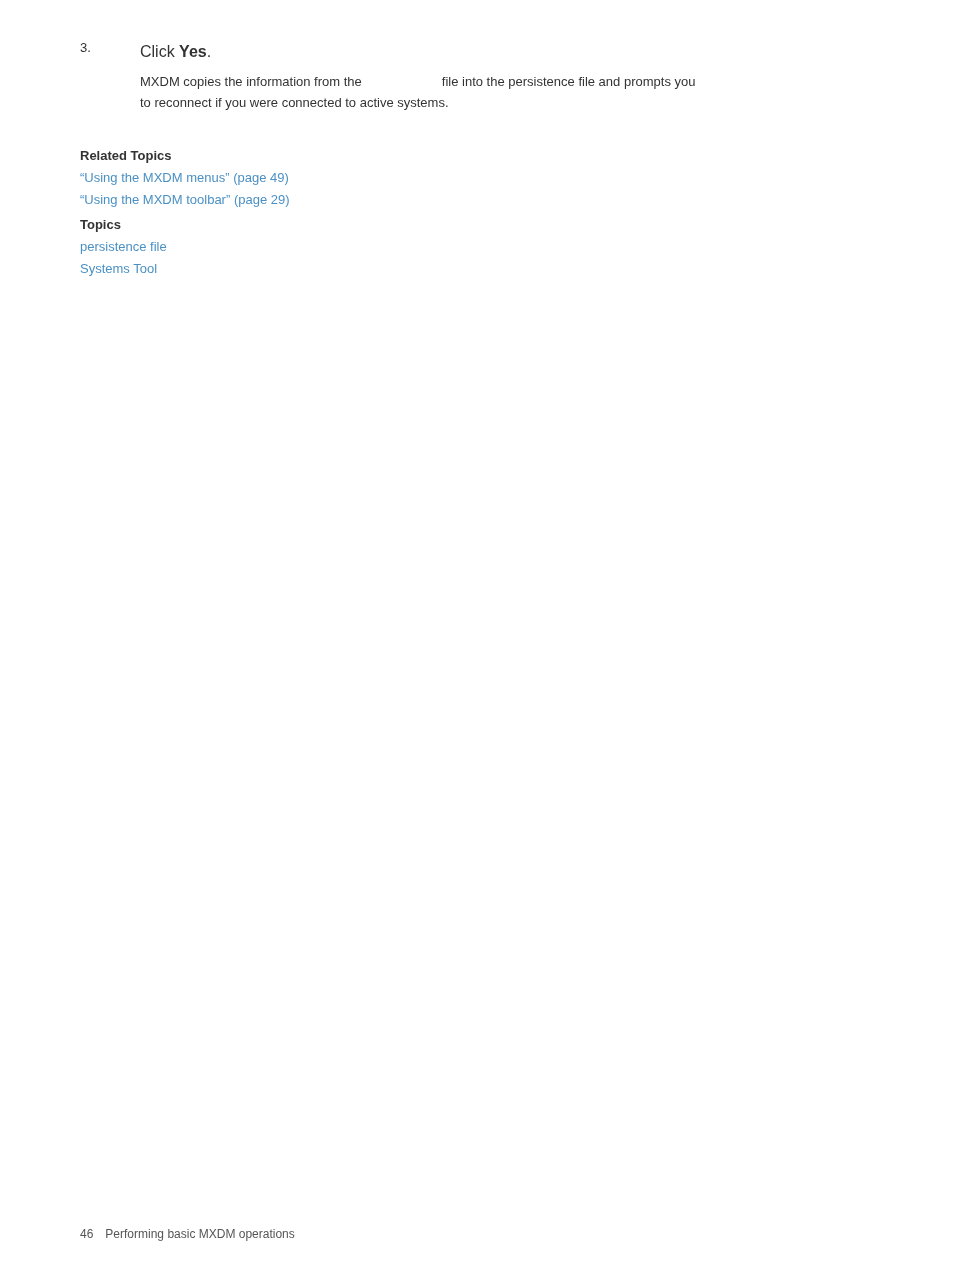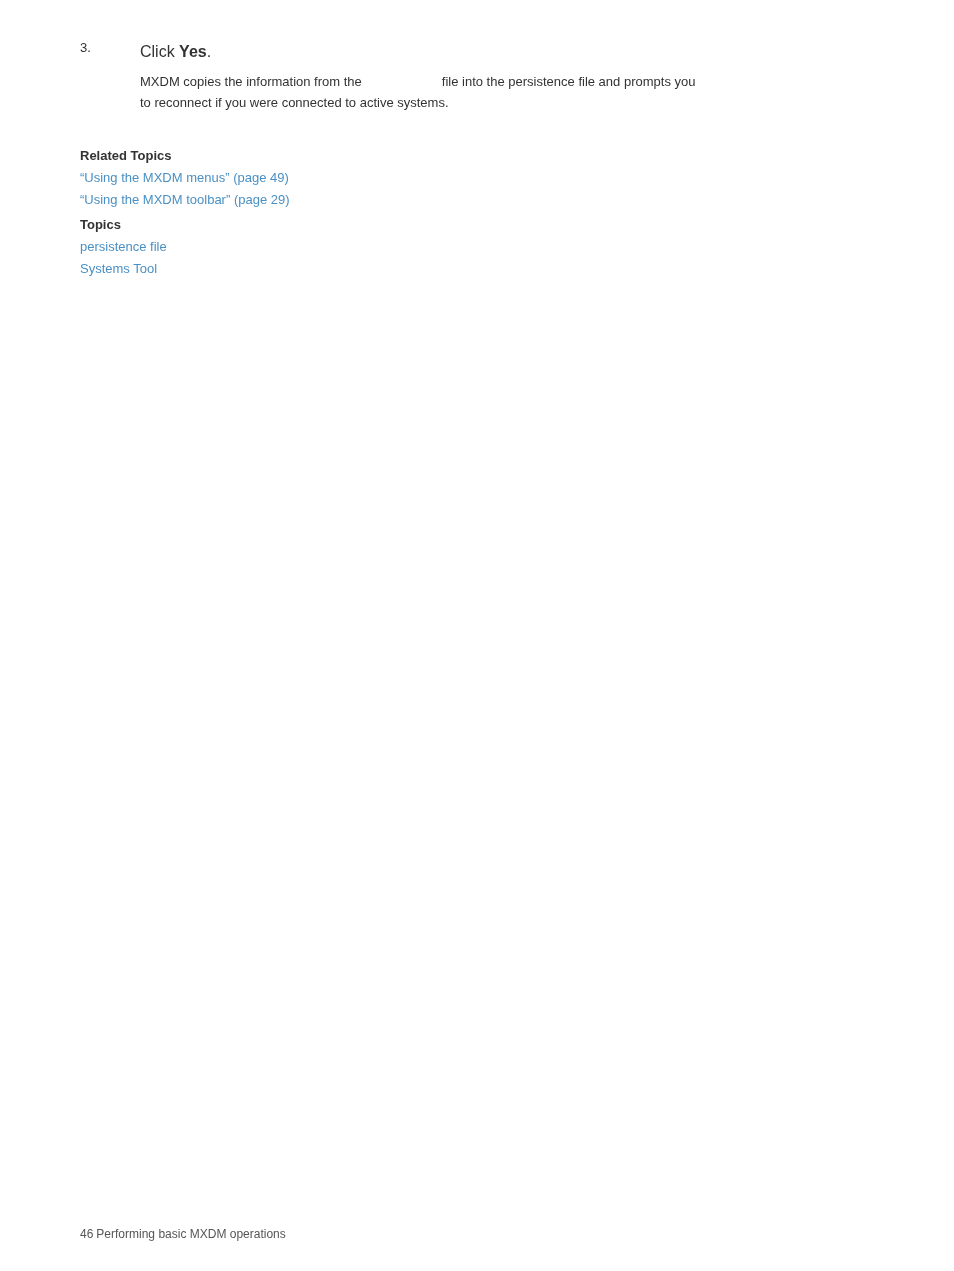--- a/index.html
+++ b/index.html
@@ -90,21 +90,21 @@
     .page-footer {
       position: absolute;
       bottom: 30px;
       left: 80px;
       font-size: 12px;
       color: #555555;
     }
 
     .footer-content {
       display: flex;
-      gap: 3px;
+      gap: 12px;
     }
   </style>
 </head>
 <body>
 
 <div class="page-content">
 
   <div class="step-row">
     <div class="step-number">
       <span>3.</span>

